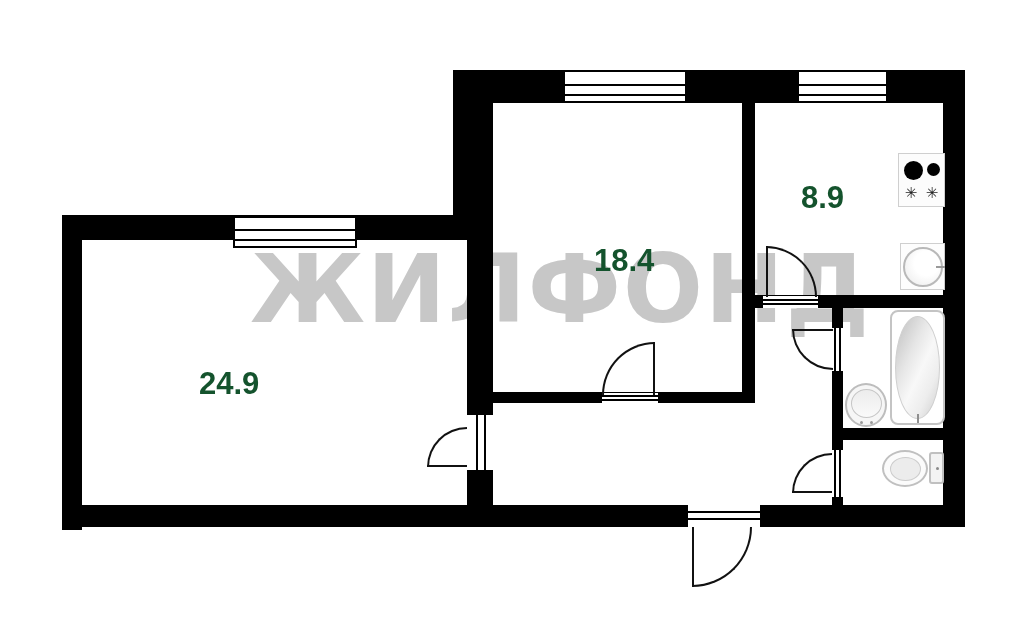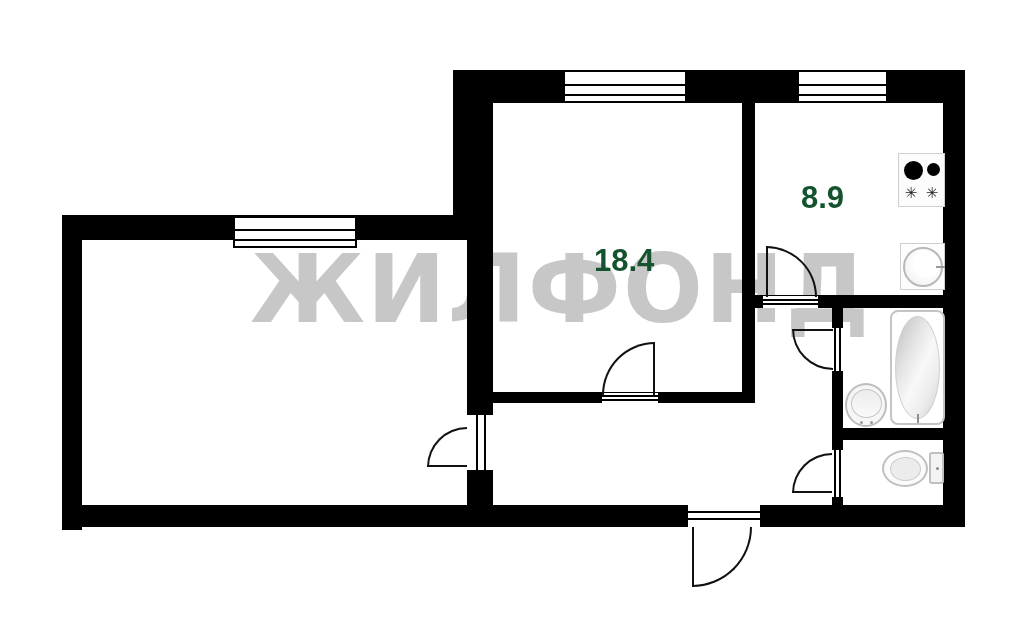--- a/index.html
+++ b/index.html
@@ -146,16 +146,17 @@
     <div class="basin-dot" style="left:23px;top:36px;"></div>
   </div>
 
   <div class="fixture toilet-bowl" style="left:882px;top:450px;width:46px;height:37px;">
     <div class="toilet-in"></div>
   </div>
   <div class="fixture toilet-tank" style="left:929px;top:452px;width:15px;height:32px;">
     <div class="tank-dot"></div>
   </div>
 
+  <div class="arealabel" style="left:199px;top:366px;">24.9</div>
   <div class="arealabel" style="left:594px;top:243px;">18.4</div>
   <div class="arealabel" style="left:801px;top:180px;">8.9</div>
 
 </div>
 
 </body></html>

